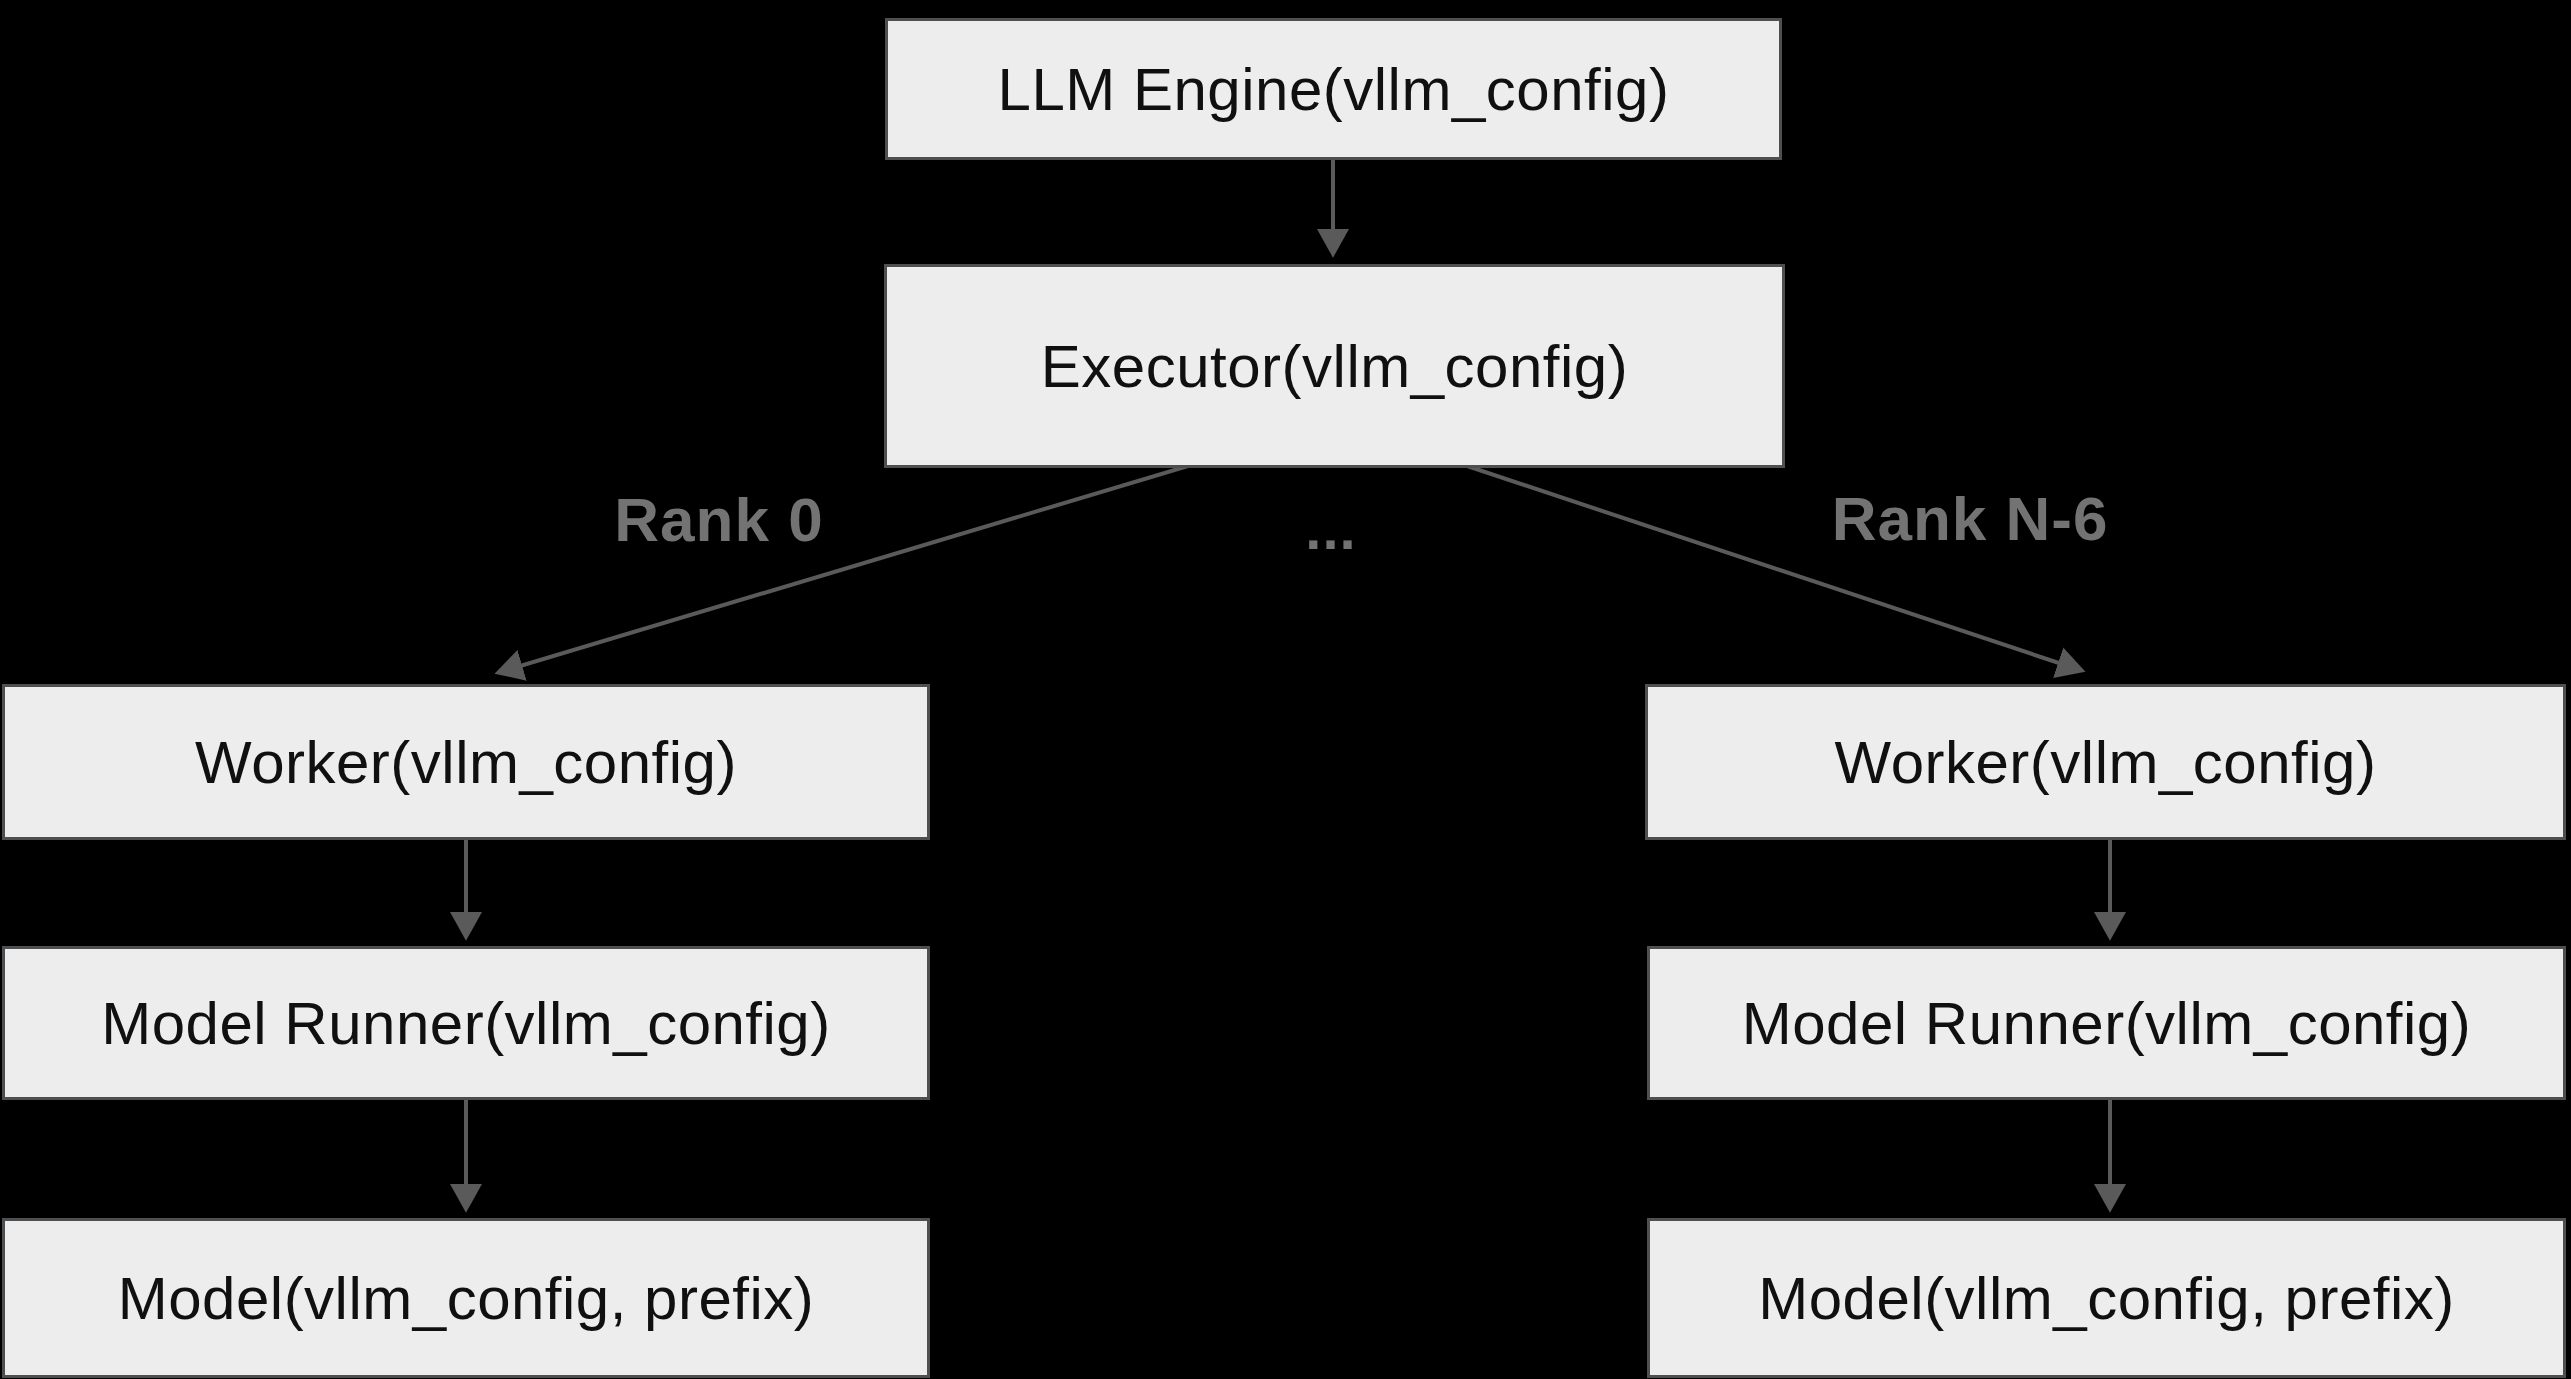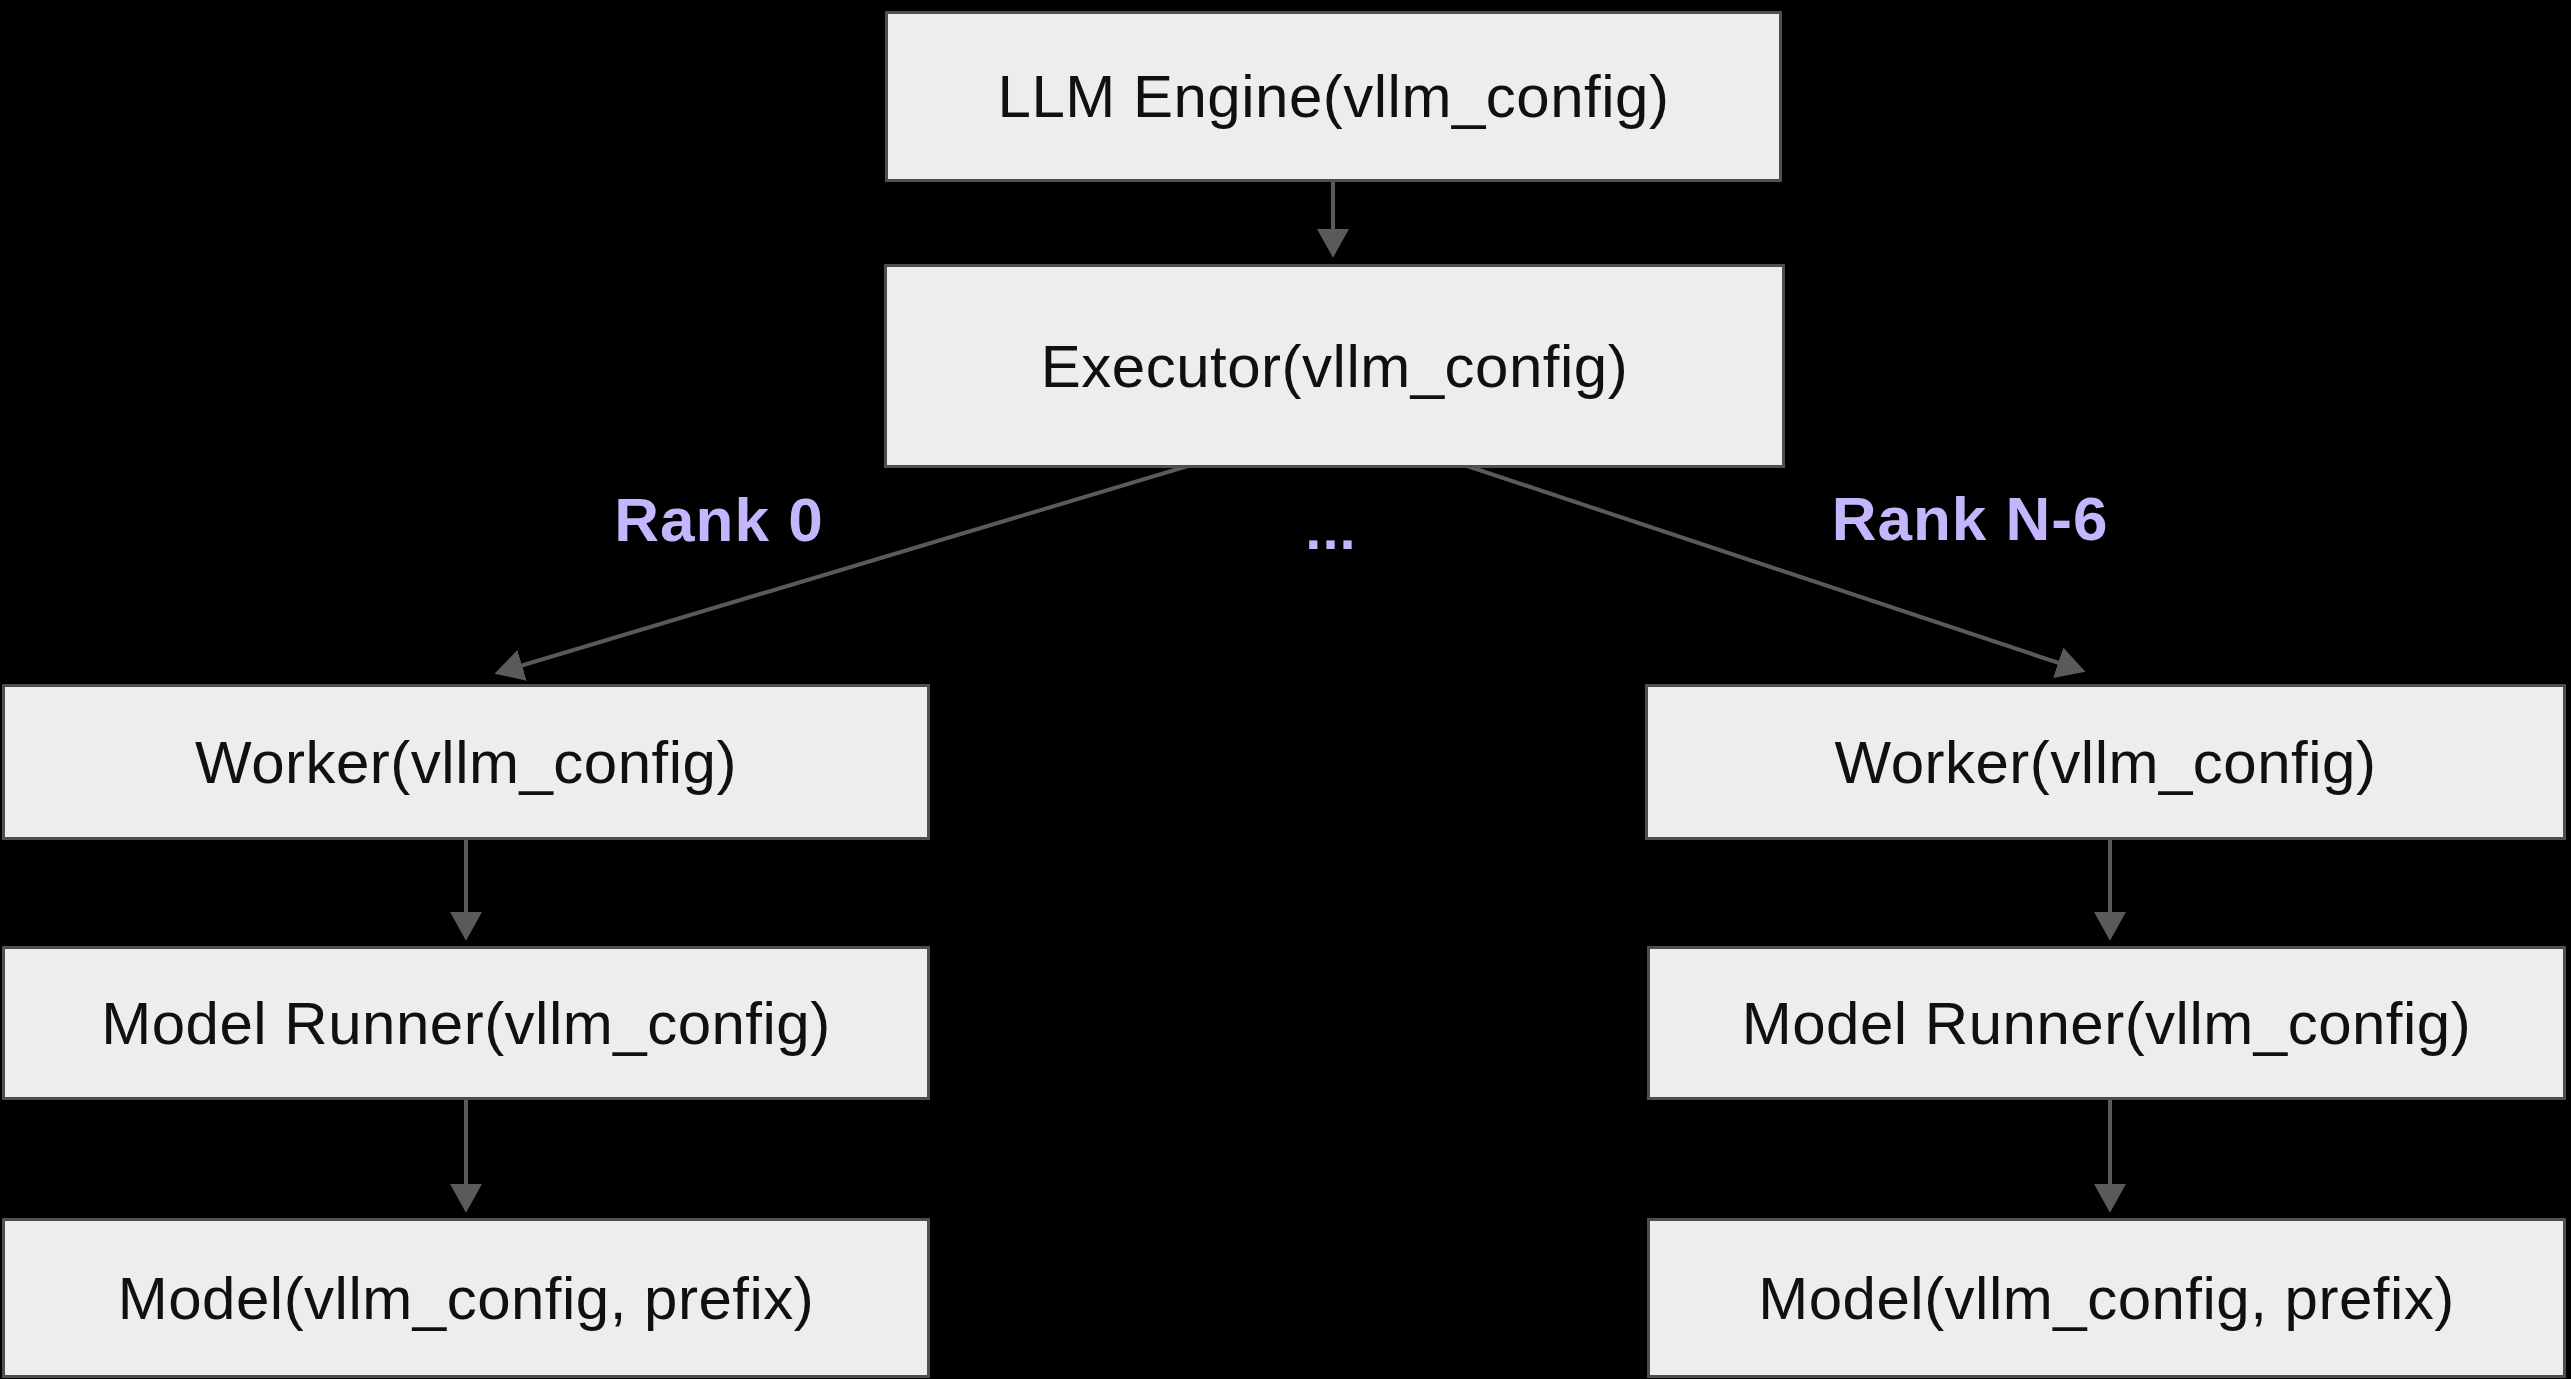--- a/index.html
+++ b/index.html
@@ -26,21 +26,21 @@
     letter-spacing: 0.5px;
     display: flex;
     align-items: center;
     justify-content: center;
     white-space: nowrap;
     box-shadow: inset 0 0 0 1px #ededed;
   }
   .edge-label {
     position: absolute;
     transform: translate(-50%, -50%);
-    color: #c4b5fd;
+    color: #737373;
     font-size: 62px;
     font-weight: 600;
     letter-spacing: 1px;
     white-space: nowrap;
   }
   .edge-label.small {
     font-size: 58px;
     font-weight: 700;
   }
   #edges {
@@ -72,21 +72,21 @@
     <line x1="466" y1="840" x2="466" y2="935" marker-end="url(#arrow)"></line>
     <line x1="466" y1="1100" x2="466" y2="1207" marker-end="url(#arrow)"></line>
     <line x1="2110" y1="840" x2="2110" y2="935" marker-end="url(#arrow)"></line>
     <line x1="2110" y1="1100" x2="2110" y2="1207" marker-end="url(#arrow)"></line>
   </svg>
 
   <div class="edge-label" style="left:719px; top:519px;">Rank 0</div>
   <div class="edge-label small" style="left:1331px; top:528px;">...</div>
   <div class="edge-label" style="left:1970px; top:518px;">Rank N-6</div>
 
-  <div class="node" style="left:885px; top:11px; width:897px; height:171px;">LLM Engine(vllm_config)</div>
+  <div class="node" style="left:885px; top:18px; width:897px; height:142px;">LLM Engine(vllm_config)</div>
 
   <div class="node" style="left:884px; top:264px; width:901px; height:204px;">Executor(vllm_config)</div>
 
   <div class="node" style="left:2px; top:684px; width:928px; height:156px;">Worker(vllm_config)</div>
 
   <div class="node" style="left:2px; top:946px; width:928px; height:154px;">Model Runner(vllm_config)</div>
 
   <div class="node" style="left:2px; top:1218px; width:928px; height:160px;">Model(vllm_config, prefix)</div>
 
   <div class="node" style="left:1645px; top:684px; width:921px; height:156px;">Worker(vllm_config)</div>

